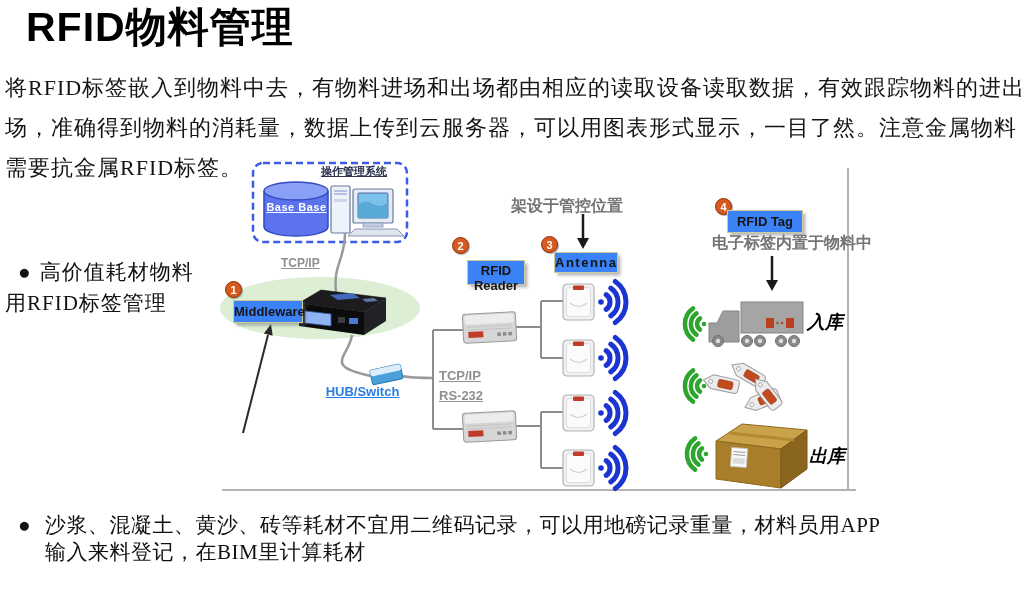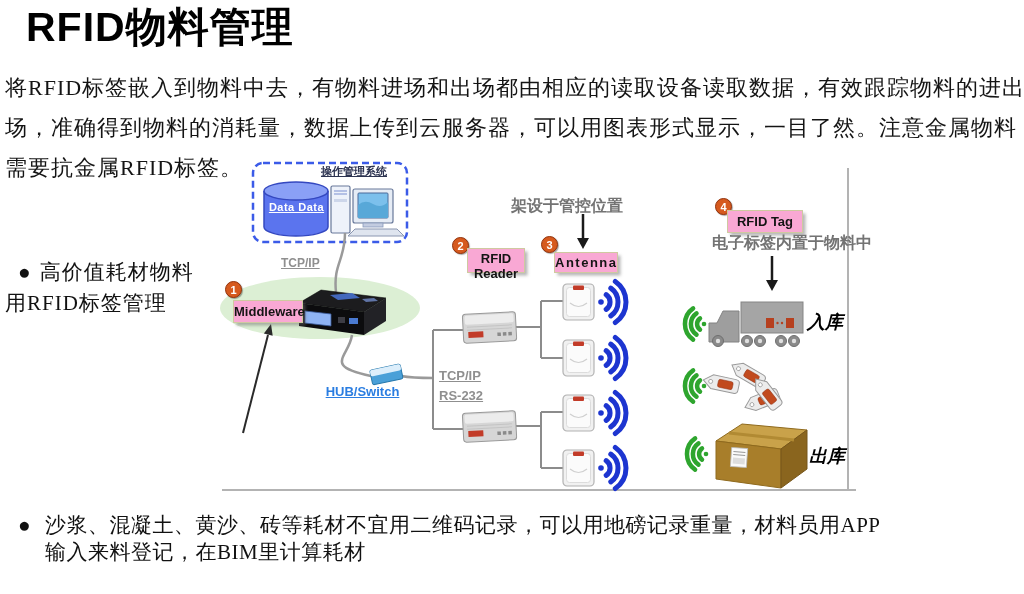--- a/index.html
+++ b/index.html
@@ -29,25 +29,25 @@
   .hub-lbl{left:105px;top:224px;width:85px;text-align:center;font-size:13px;font-weight:bold;color:#2a7de1;}
   .link-lbl{left:224px;top:206px;font-size:13px;font-weight:bold;color:#8f8f8f;}
   .link-lbl div{line-height:20px;}
   .badge{position:absolute;width:17px;height:17px;border-radius:50%;background:#d65a1e;
          border:1px solid #93330c;color:#fff;font:bold 11px/16px "Liberation Sans",sans-serif;
          text-align:center;box-shadow:1px 1px 1px rgba(0,0,0,.35);box-sizing:border-box;}
   .badge1{left:10px;top:121px;}
   .badge2{left:237px;top:77px;}
   .badge3{left:326px;top:76px;}
   .badge4{left:500px;top:38px;}
-  .ybox{position:absolute;background:#f9a8d4;border:1px solid #cfc9a0;color:#141414;
+  .ybox{position:absolute;background:#3b82f6;border:1px solid #cfc9a0;color:#141414;
         box-shadow:2.5px 2.5px 3px rgba(110,110,110,.5);font-weight:bold;text-align:center;
         font-family:"Liberation Sans",sans-serif;box-sizing:border-box;}
   .ybox-middleware{left:18px;top:140px;width:70px;height:23px;font-size:13px;line-height:21px;}
-  .ybox-reader{left:252px;top:88px;width:58px;height:25px;font-size:13px;line-height:15px;padding-top:2px;}
+  .ybox-reader{left:252px;top:100px;width:58px;height:25px;font-size:13px;line-height:15px;padding-top:2px;}
   .ybox-antenna{left:339px;top:92px;width:64px;height:21px;font-size:13px;line-height:19px;letter-spacing:1.5px;}
   .ybox-tag{left:512px;top:50px;width:76px;height:23px;font-size:13px;line-height:21px;}
   .note{position:absolute;font-size:16px;font-weight:bold;color:#737373;white-space:nowrap;}
   .note3{left:296px;top:36px;}
   .note4{left:469px;top:73px;padding-left:28px;}
   .gate{position:absolute;font-size:18px;font-weight:bold;color:#000;white-space:nowrap;font-style:italic;}
   .gate-in{left:592px;top:150px;}
   .gate-out{left:594px;top:284px;}
 </style>
 </head>
@@ -235,21 +235,21 @@
         <line x1="729" y1="433" x2="794" y2="440" stroke="#b18a33" stroke-width="3"></line>
         <g transform="rotate(4 739 458)">
           <rect x="731" y="448" width="16" height="19" fill="#fafafa" stroke="#bbbbbb" stroke-width="0.8"></rect>
           <path d="M733,452 h12 M733,455 h12" stroke="#999999" stroke-width="1" fill="none"></path>
           <rect x="733" y="458" width="12" height="6" fill="#dddddd"></rect>
         </g>
       </g>
     </svg>
 
     <div class="lbl sys-lbl">操作管理系统</div>
-    <div class="lbl db-lbl">Data Data</div>
+    <div class="lbl db-lbl">Base Base</div>
     <div class="lbl tcp-top">TCP/IP</div>
 
     <div class="badge badge1">1</div>
     <div class="ybox ybox-middleware">Middleware</div>
 
     <div class="lbl hub-lbl">HUB/Switch</div>
 
     <div class="lbl link-lbl">
       <div>TCP/IP</div>
       <div>RS-232</div>

